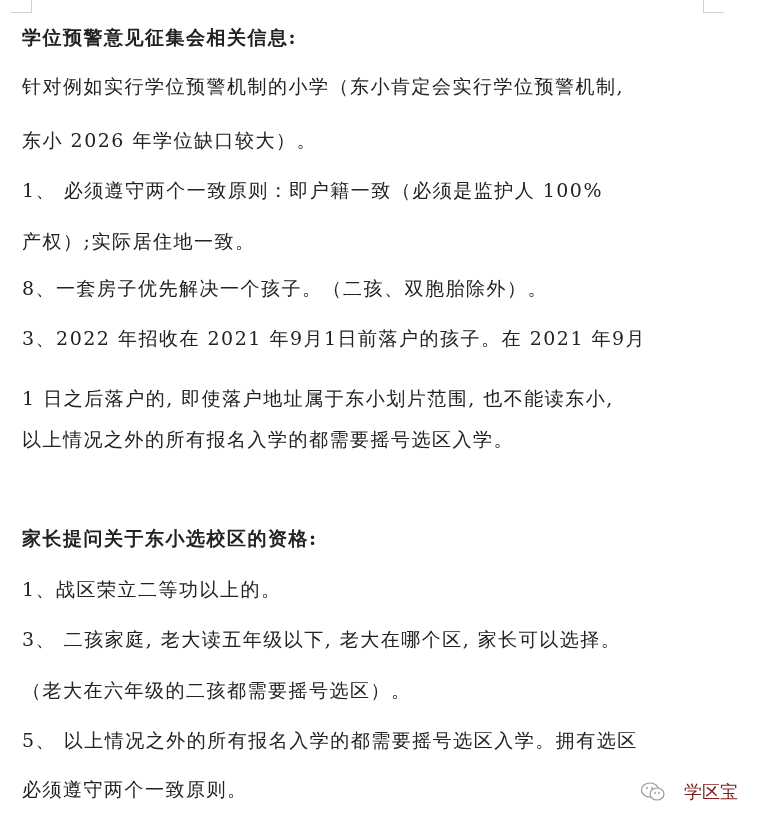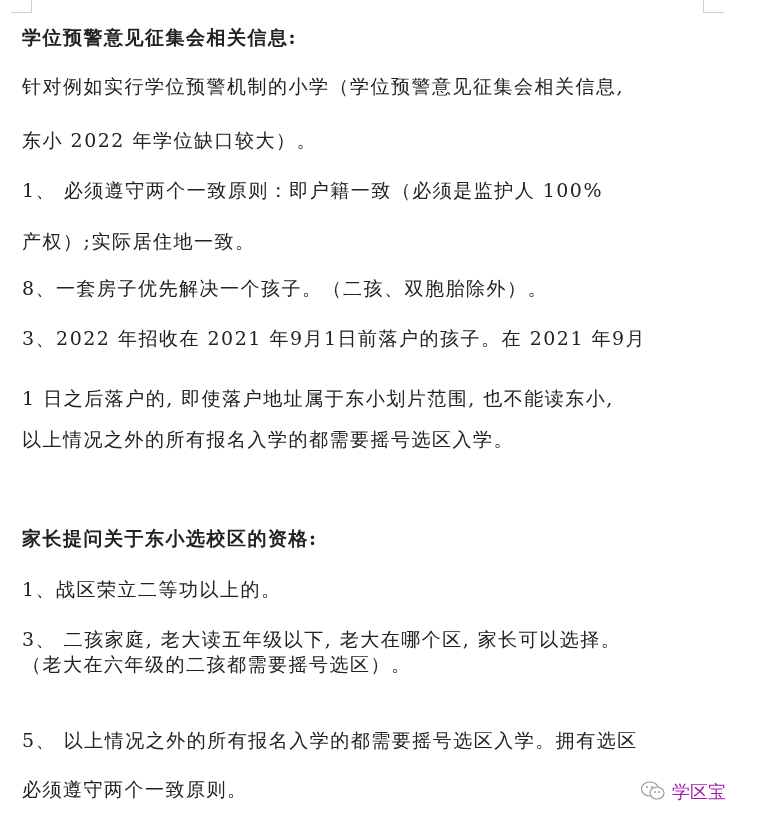--- a/index.html
+++ b/index.html
@@ -4,45 +4,45 @@
 <style>
   html, body { margin: 0; padding: 0; background: #ffffff; }
   body { width: 767px; height: 826px; position: relative; overflow: hidden;
          font-family: "DejaVu Serif", "Liberation Serif", serif; color: #222222; }
   .corner { position: absolute; border-color: #d0d0d0; border-style: solid; width: 20px; height: 12px; }
   .corner-tl { left: 11px; top: 0; border-width: 0 1px 1px 0; }
   .corner-tr { left: 703px; top: 0; border-width: 0 0 1px 1px; }
   .page { position: absolute; left: 22px; top: 0; width: 720px; }
   .line { position: absolute; left: 0; white-space: nowrap; font-size: 19px; letter-spacing: 1.5px; line-height: 26px; }
   .heading { font-weight: bold; }
-  .watermark { position: absolute; left: 640px; top: 780px; display: flex; align-items: flex-start; gap: 6px;
-               color: #a21caf; font-family: "DejaVu Sans", sans-serif; font-size: 18px; }
+  .watermark { position: absolute; left: 640px; top: 780px; display: flex; align-items: center; gap: 18px;
+               color: #7f1d1d; font-family: "DejaVu Sans", sans-serif; font-size: 18px; }
   .wm-icon { width: 26px; height: 22px; position: relative; }
 </style>
 </head>
 <body>
 
 <div class="corner corner-tl"></div>
 <div class="corner corner-tr"></div>
 
 <div class="page">
   <div class="line heading" style="top:24px">学位预警意见征集会相关信息:</div>
-  <div class="line" style="top:73px">针对例如实行学位预警机制的小学（学位预警意见征集会相关信息,</div>
-  <div class="line" style="top:127px">东小 2022 年学位缺口较大）。</div>
+  <div class="line" style="top:73px">针对例如实行学位预警机制的小学（东小肯定会实行学位预警机制,</div>
+  <div class="line" style="top:127px">东小 2026 年学位缺口较大）。</div>
   <div class="line" style="top:177px">1、 必须遵守两个一致原则：即户籍一致（必须是监护人 100%</div>
   <div class="line" style="top:228px">产权）;实际居住地一致。</div>
   <div class="line" style="top:275px">8、一套房子优先解决一个孩子。（二孩、双胞胎除外）。</div>
   <div class="line" style="top:325px">3、2022 年招收在 2021 年9月1日前落户的孩子。在 2021 年9月</div>
   <div class="line" style="top:385px">1 日之后落户的, 即使落户地址属于东小划片范围, 也不能读东小,</div>
   <div class="line" style="top:426px">以上情况之外的所有报名入学的都需要摇号选区入学。</div>
 
   <div class="line heading" style="top:525px">家长提问关于东小选校区的资格:</div>
   <div class="line" style="top:576px">1、战区荣立二等功以上的。</div>
   <div class="line" style="top:626px">3、 二孩家庭, 老大读五年级以下, 老大在哪个区, 家长可以选择。</div>
-  <div class="line" style="top:651px">（老大在六年级的二孩都需要摇号选区）。</div>
+  <div class="line" style="top:677px">（老大在六年级的二孩都需要摇号选区）。</div>
   <div class="line" style="top:727px">5、 以上情况之外的所有报名入学的都需要摇号选区入学。拥有选区</div>
   <div class="line" style="top:776px">必须遵守两个一致原则。</div>
 </div>
 
 <div class="watermark">
   <span class="wm-icon">
     <svg width="26" height="22" viewBox="0 0 26 22">
       <ellipse cx="10" cy="9" rx="8.5" ry="7" fill="none" stroke="#9a9a9a" stroke-width="1.2"></ellipse>
       <ellipse cx="17" cy="13" rx="7" ry="6" fill="#ffffff" stroke="#9a9a9a" stroke-width="1.2"></ellipse>
       <circle cx="7" cy="7" r="1" fill="#9a9a9a"></circle>

